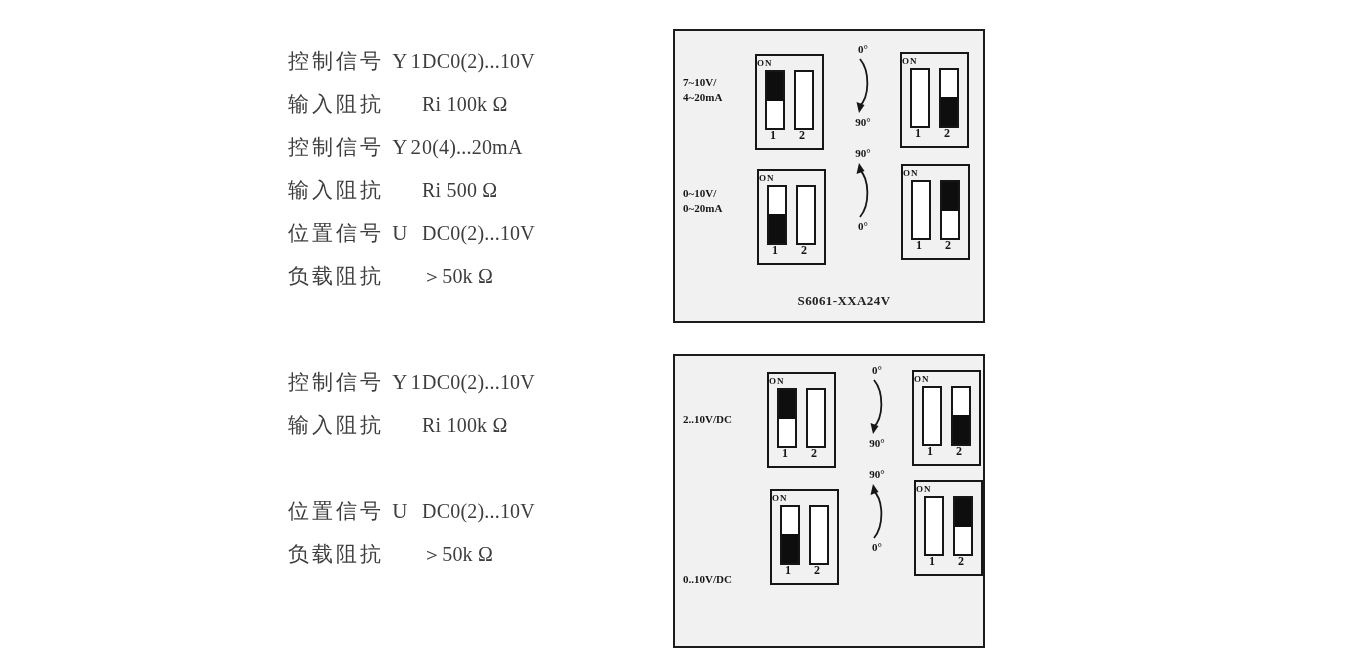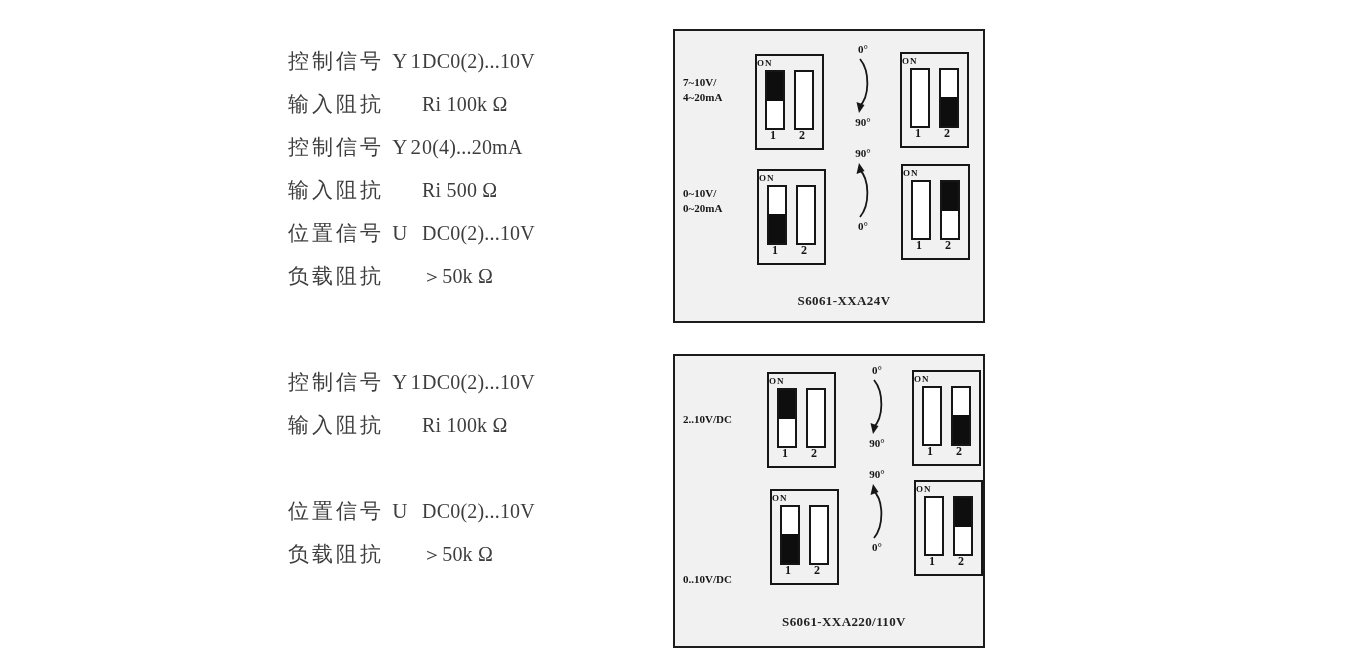--- a/index.html
+++ b/index.html
@@ -236,16 +236,15 @@
     </div>
 
     <div class="dip br">
       <span class="on">ON</span>
       <span class="slot s1" data-fill="none"></span>
       <span class="slot s2" data-fill="top"></span>
       <span class="num n1">1</span>
       <span class="num n2">2</span>
     </div>
 
-    <div class="model">S6061-XXA220/110V</div>
   </div>
 
 </div>
 
 </body></html>

